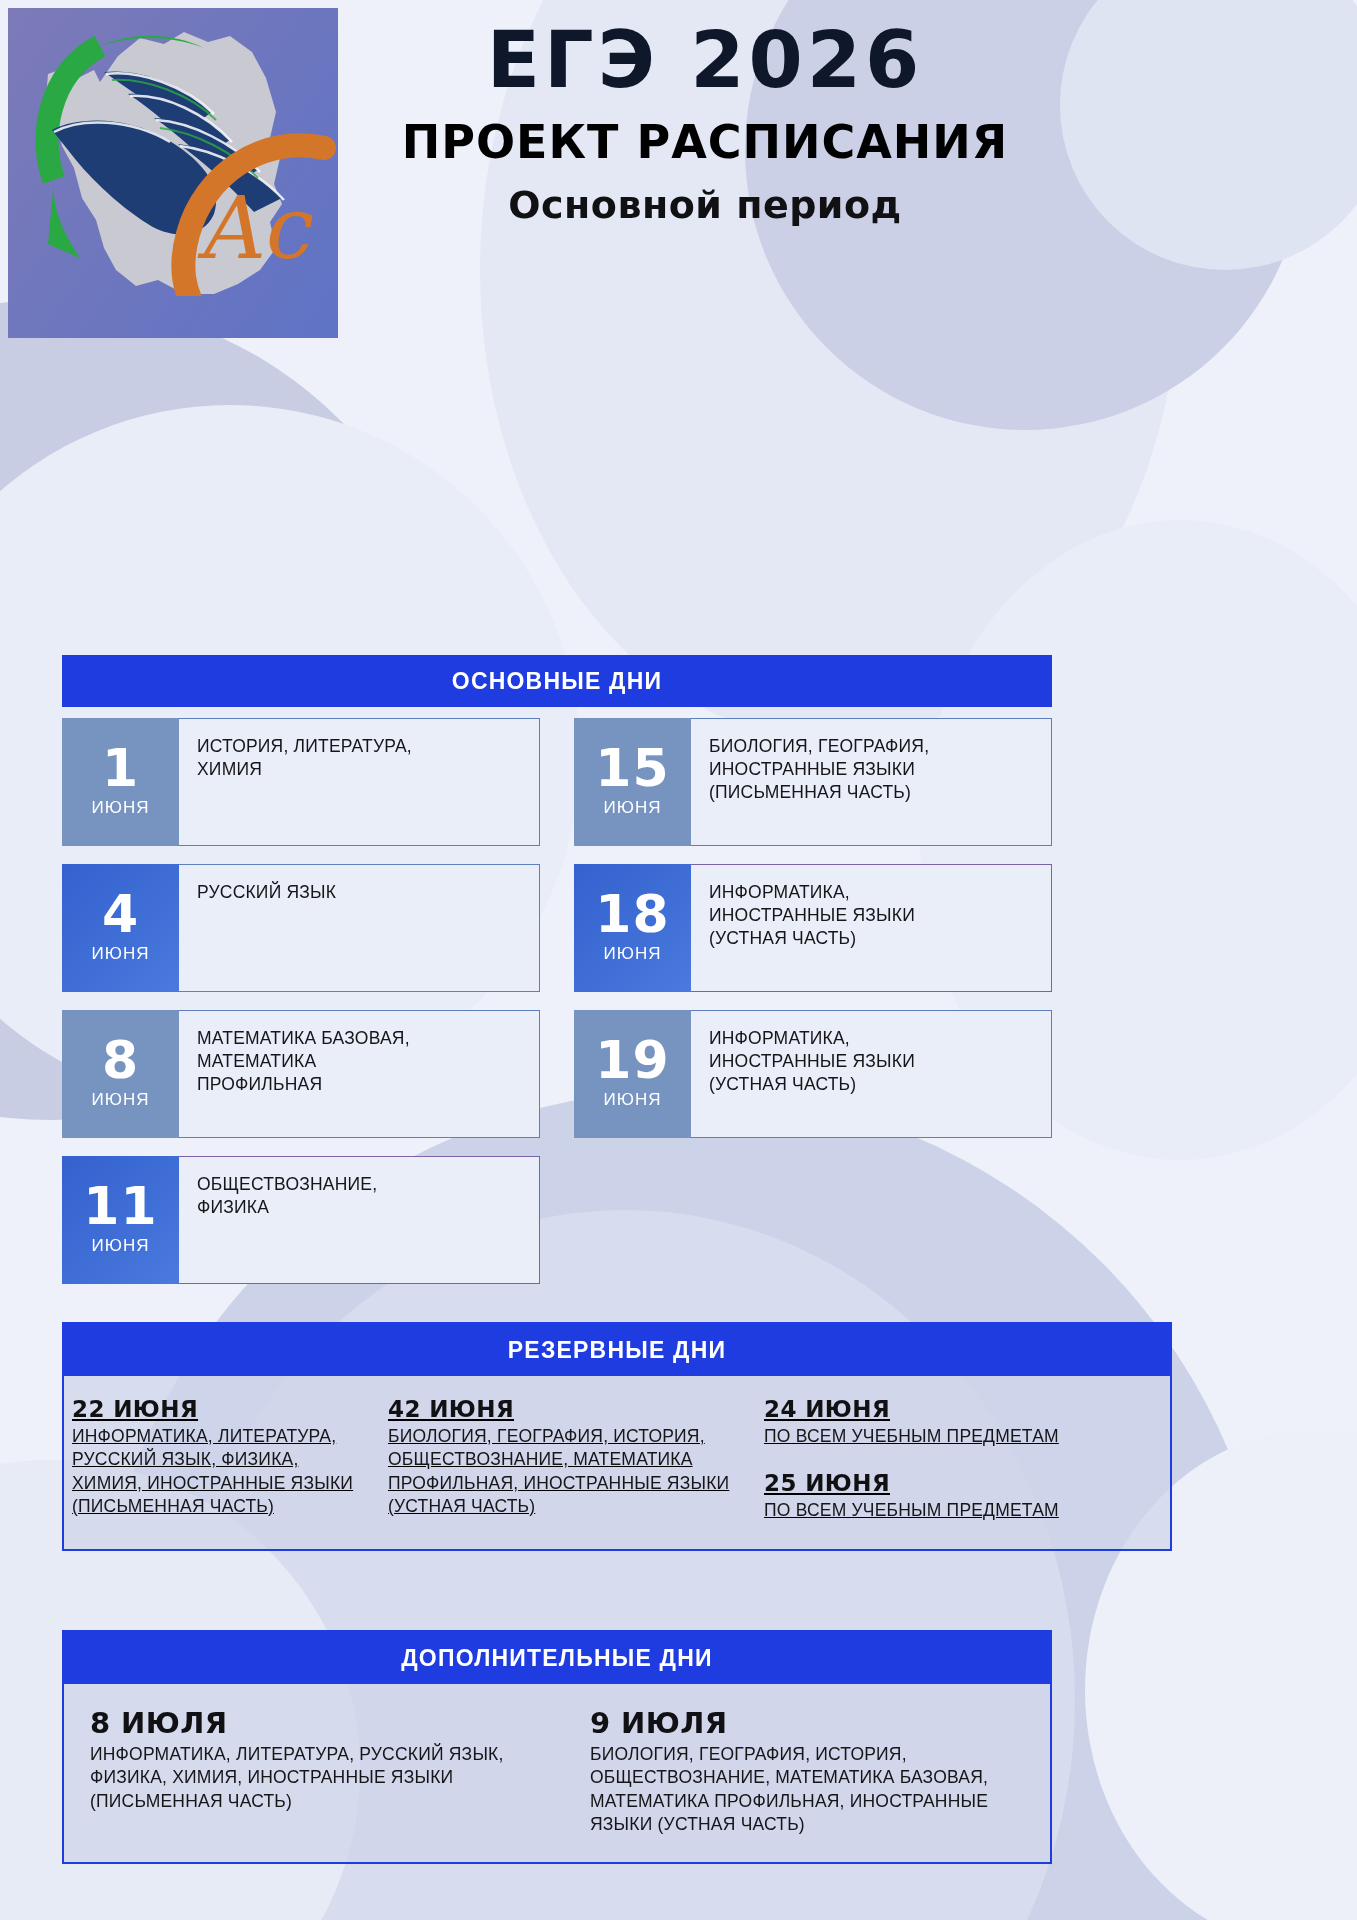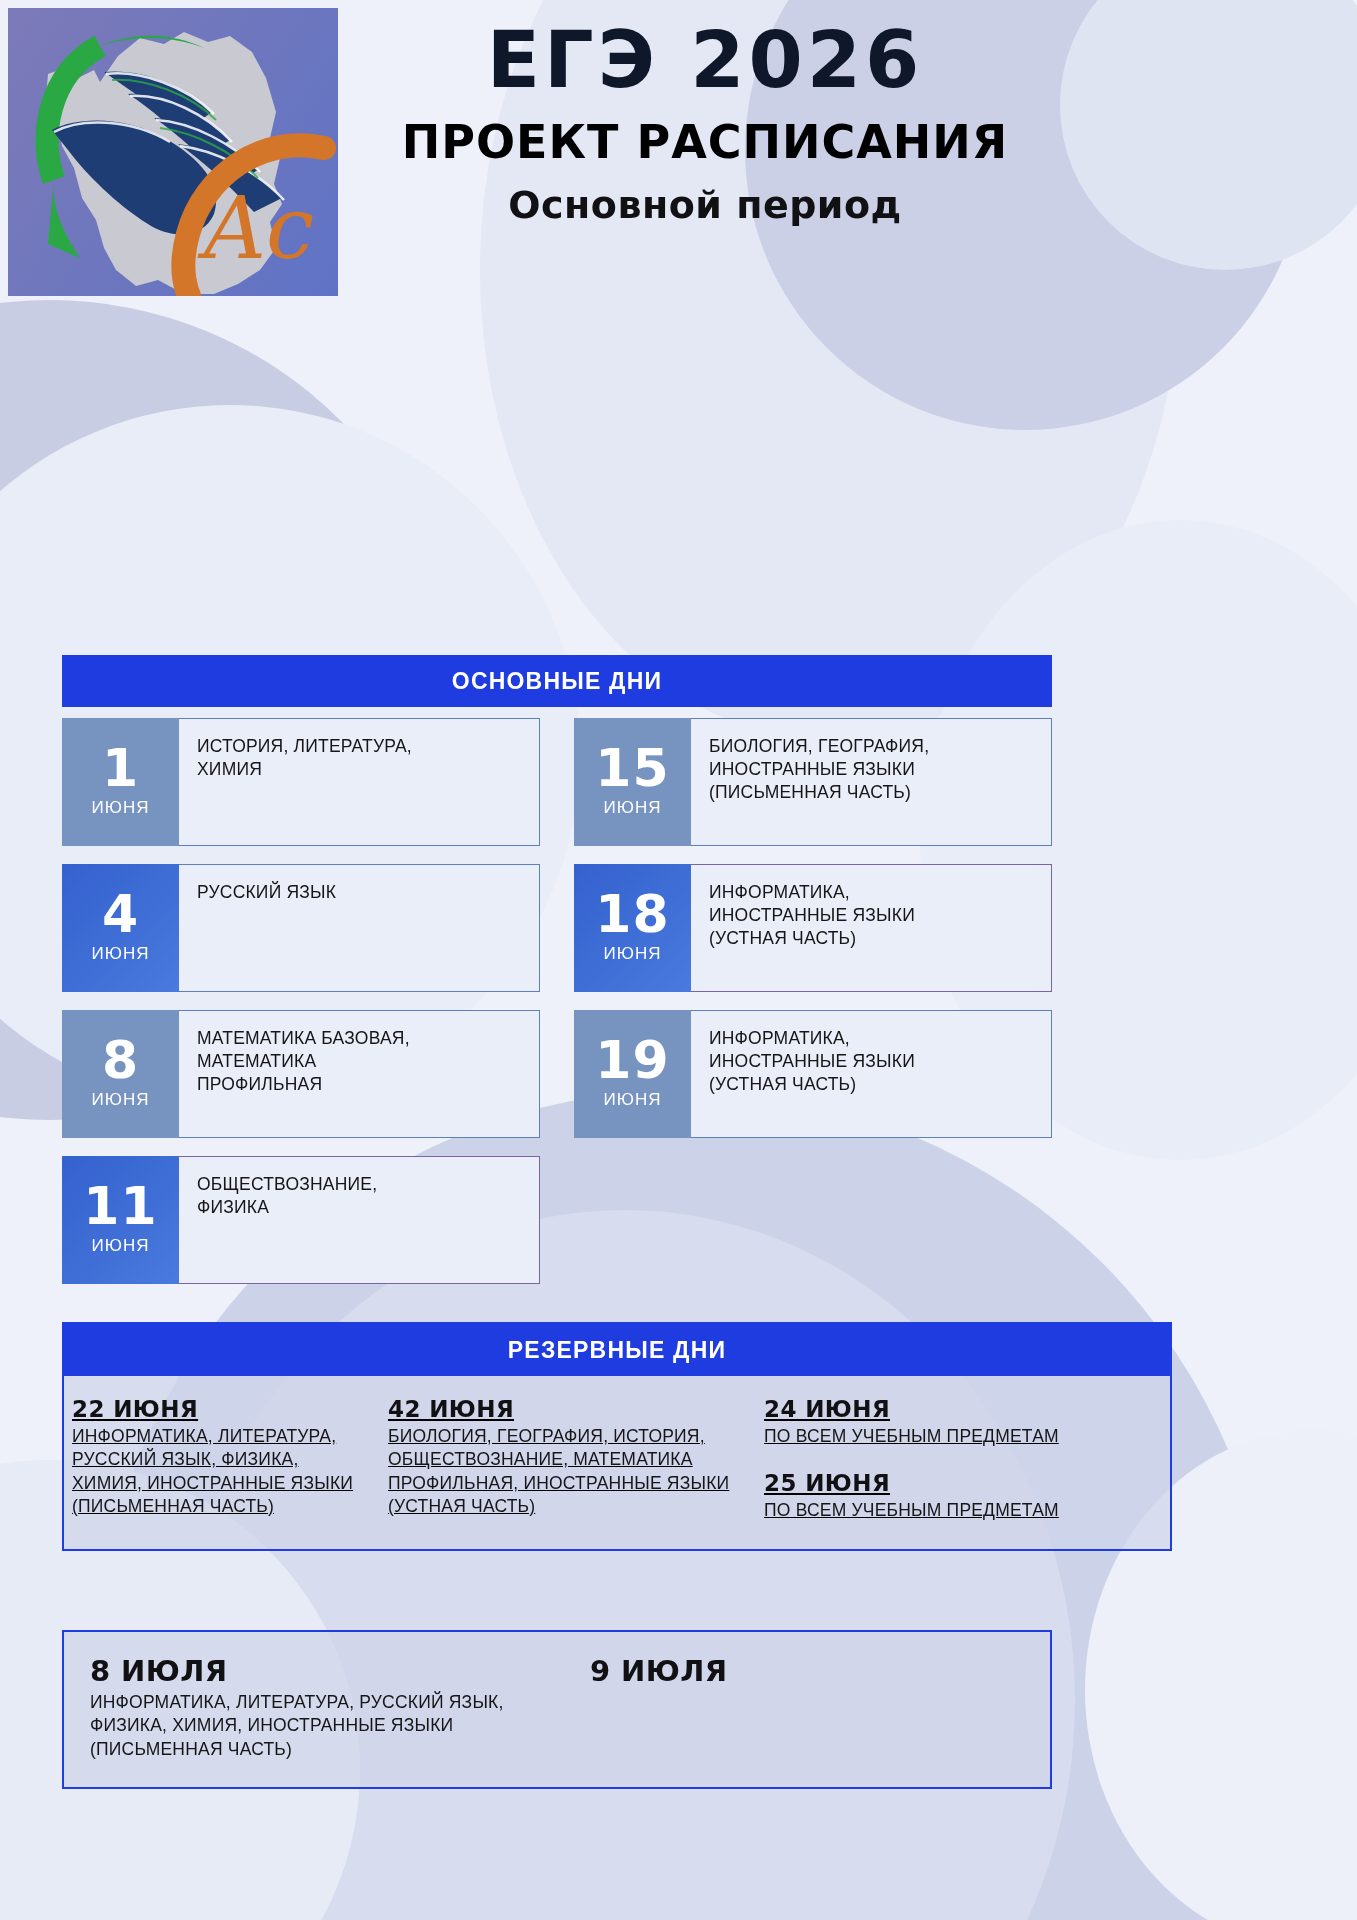--- a/index.html
+++ b/index.html
@@ -29,21 +29,21 @@
   .bg .c8{position:absolute;left:1085px;top:1430px;width:460px;height:520px;border-radius:50%;
           background:#edf0f9;}
   .bg .c9{position:absolute;left:-260px;top:1460px;width:620px;height:620px;border-radius:50%;
           background:#e7ebf6;}
   .bg .c10{position:absolute;left:920px;top:520px;width:520px;height:640px;border-radius:50%;
           background:#e9edf7;}
 
   
   .header{position:relative;z-index:2;height:300px;}
   .logo-box{
-    position:absolute;left:8px;top:8px;width:330px;height:288px;
+    position:absolute;left:8px;top:8px;width:330px;height:330px;
     background:linear-gradient(125deg,#7d7ab8 0%,#6f77bd 45%,#5f73c6 100%);
     overflow:hidden;
   }
   .logo-box svg{display:block;}
 
   .title-wrap{position:absolute;left:355px;top:18px;width:700px;text-align:center;}
   .t-main{
     font-family:"DejaVu Sans","Liberation Sans",sans-serif;
     font-size:78px;font-weight:bold;color:#0f172a;letter-spacing:4px;line-height:1.08;
     margin:0;
@@ -300,24 +300,26 @@
         <div class="res-date">24 ИЮНЯ</div>
         <div class="res-text">ПО ВСЕМ УЧЕБНЫМ ПРЕДМЕТАМ</div>
         <div class="res-gap"></div>
         <div class="res-date">25 ИЮНЯ</div>
         <div class="res-text">ПО ВСЕМ УЧЕБНЫМ ПРЕДМЕТАМ</div>
       </div>
     </div>
   </div>
 
   <div class="extra">
+    <div class="bar">ДОПОЛНИТЕЛЬНЫЕ ДНИ</div>
     <div class="extra-body">
       <div class="ex-col c-a">
         <div class="ex-date">8 ИЮЛЯ</div>
         <div class="ex-text">ИНФОРМАТИКА, ЛИТЕРАТУРА, РУССКИЙ ЯЗЫК, ФИЗИКА, ХИМИЯ, ИНОСТРАННЫЕ ЯЗЫКИ (ПИСЬМЕННАЯ ЧАСТЬ)</div>
       </div>
       <div class="ex-col c-b">
         <div class="ex-date">9 ИЮЛЯ</div>
+        <div class="ex-text">БИОЛОГИЯ, ГЕОГРАФИЯ, ИСТОРИЯ, ОБЩЕСТВОЗНАНИЕ, МАТЕМАТИКА БАЗОВАЯ, МАТЕМАТИКА ПРОФИЛЬНАЯ, ИНОСТРАННЫЕ ЯЗЫКИ (УСТНАЯ ЧАСТЬ)</div>
       </div>
     </div>
   </div>
 
 </div>
 
 </body></html>

